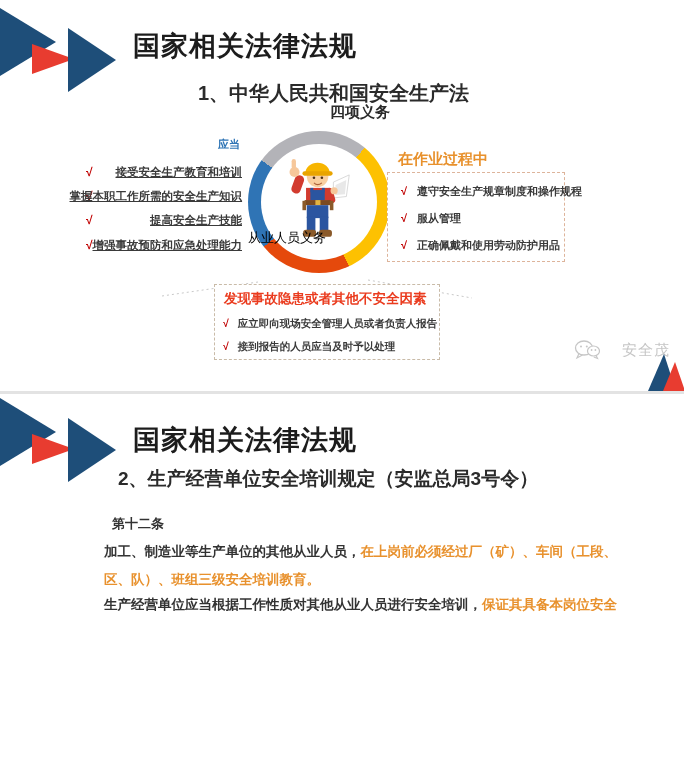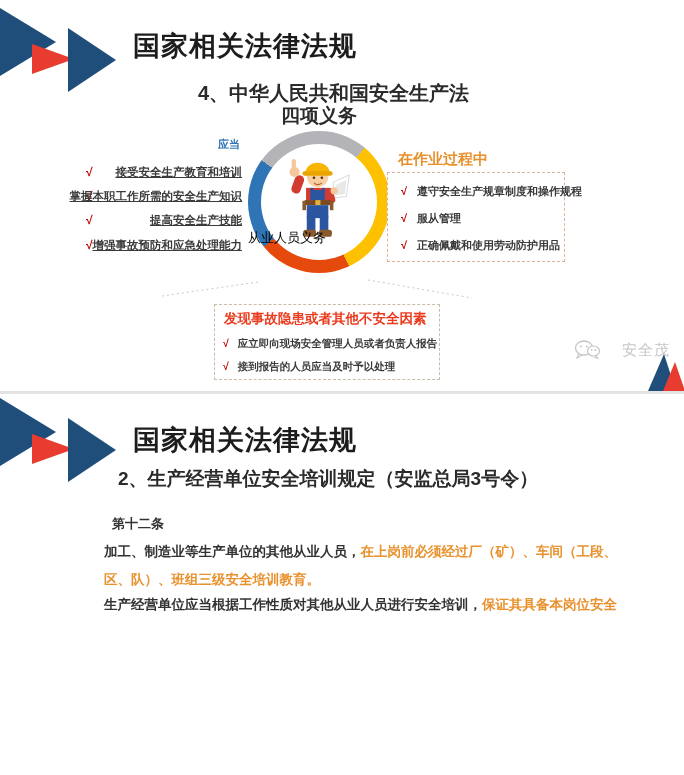--- a/index.html
+++ b/index.html
@@ -11,39 +11,39 @@
   .slide { position: absolute; left: 0; width: 684px; background: #fff; overflow: hidden; }
   #slide1 { top: 0; height: 391px; }
   .separator { position: absolute; top: 391px; left: 0; width: 684px; height: 3px; background: #e3e3e3; }
   #slide2 { top: 394px; height: 381px; }
 
   .logo { position: absolute; left: 0; }
   .slide-title { position: absolute; left: 133px; font-size: 27px; line-height: 32px; font-weight: bold; color: #1c1c1c; letter-spacing: 1px; white-space: nowrap; }
   .slide-sub { position: absolute; font-weight: bold; color: #2b2b2b; white-space: nowrap; }
 
   
-  .diagram-top-label { position: absolute; left: 248px; top: 103px; width: 142px; text-align: center; font-size: 19px; font-weight: bold; color: #2b2b2b; }
+  .diagram-top-label { position: absolute; left: 248px; top: 103px; width: 142px; text-align: right; font-size: 15px; font-weight: bold; color: #2b2b2b; }
   .ring { position: absolute; left: 248px; top: 131px; width: 142px; height: 142px; border-radius: 50%;
     background: conic-gradient(#b3b3b8 0deg 40deg, #fdc101 40deg 155deg, #e5490c 155deg 231deg, #2f74b5 231deg 306deg, #b3b3b8 306deg 360deg); }
   .ring-inner { position: absolute; left: 13px; top: 13px; width: 116px; height: 116px; border-radius: 50%; background: #fff; }
   .worker { position: absolute; left: 22px; top: 6px; }
   .center-label { position: absolute; left: 248px; top: 229px; width: 142px; font-size: 13px; font-weight: normal; color: #000000; }
 
   .left-header { position: absolute; right: 444px; top: 137px; font-size: 11px; font-weight: bold; color: #2e74b5; white-space: nowrap; }
   .l-item { position: absolute; right: 442px; font-size: 11.5px; font-weight: bold; color: #3a3a3a; white-space: nowrap; text-decoration: underline; }
   .l-check { position: absolute; left: 86px; font-size: 12px; font-weight: bold; color: #c00000; }
 
   .right-header { position: absolute; left: 398px; top: 150px; font-size: 15px; font-weight: bold; color: #e8912c; white-space: nowrap; }
   .right-box { position: absolute; left: 387px; top: 172px; width: 178px; height: 90px; border: 1px dashed #ddb49b; background: #fff; }
   .r-row { position: absolute; left: 13px; display: flex; gap: 10px; align-items: baseline; white-space: nowrap; }
   .r-row .chk { font-size: 11px; font-weight: bold; color: #c00000; }
   .r-row .txt { font-size: 11px; font-weight: bold; color: #3a3a3a; }
 
   .funnel { position: absolute; left: 150px; top: 275px; }
-  .bottom-box { position: absolute; left: 214px; top: 304px; width: 226px; height: 76px; border: 1px dashed #c9bba8; background: #fff; }
+  .bottom-box { position: absolute; left: 214px; top: 284px; width: 226px; height: 76px; border: 1px dashed #c9bba8; background: #fff; }
   .bottom-header { position: absolute; left: 9px; top: 5px; font-size: 13.5px; font-weight: bold; color: #ea3b1e; white-space: nowrap; }
   .b-row { position: absolute; left: 8px; display: flex; gap: 9px; align-items: baseline; white-space: nowrap; }
   .b-row .chk { font-size: 10.5px; font-weight: bold; color: #c00000; }
   .b-row .txt { font-size: 10.5px; font-weight: bold; color: #3a3a3a; }
 
   .watermark { position: absolute; display: flex; align-items: center; gap: 4px; }
   .watermark .wm-text { font-size: 15px; color: #c6c6c6; letter-spacing: 1px; margin-left: 18px; }
   .corner { position: absolute; left: 645px; }
 
   
@@ -58,21 +58,21 @@
 
   <section class="slide" id="slide1">
 
     <svg class="logo" style="top:8px" width="116" height="84" viewBox="0 0 116 84">
       <polygon points="0,0 56,34 0,68" fill="#1e4e79"></polygon>
       <polygon points="32,36 74,51 32,66" fill="#e83c30"></polygon>
       <polygon points="68,20 116,52 68,84" fill="#1e4e79"></polygon>
     </svg>
 
     <h1 class="slide-title" style="top:30px">国家相关法律法规</h1>
-    <h2 class="slide-sub" style="left:198px; top:80px; font-size:20px;">4、中华人民共和国安全生产法</h2>
+    <h2 class="slide-sub" style="left:198px; top:80px; font-size:20px;">1、中华人民共和国安全生产法</h2>
 
     <div class="diagram-top-label">四项义务</div>
 
     <div class="ring">
       <div class="ring-inner">
         <svg class="worker" width="72" height="106" viewBox="0 0 100 146">
 
           <rect x="14" y="34" width="13" height="26" rx="6" fill="#d23b2f" transform="rotate(20 20 47)"></rect>
           <rect x="12" y="12" width="6" height="14" rx="3" fill="#f6c79a"></rect>
           <circle cx="16" cy="30" r="7" fill="#f6c79a"></circle>

